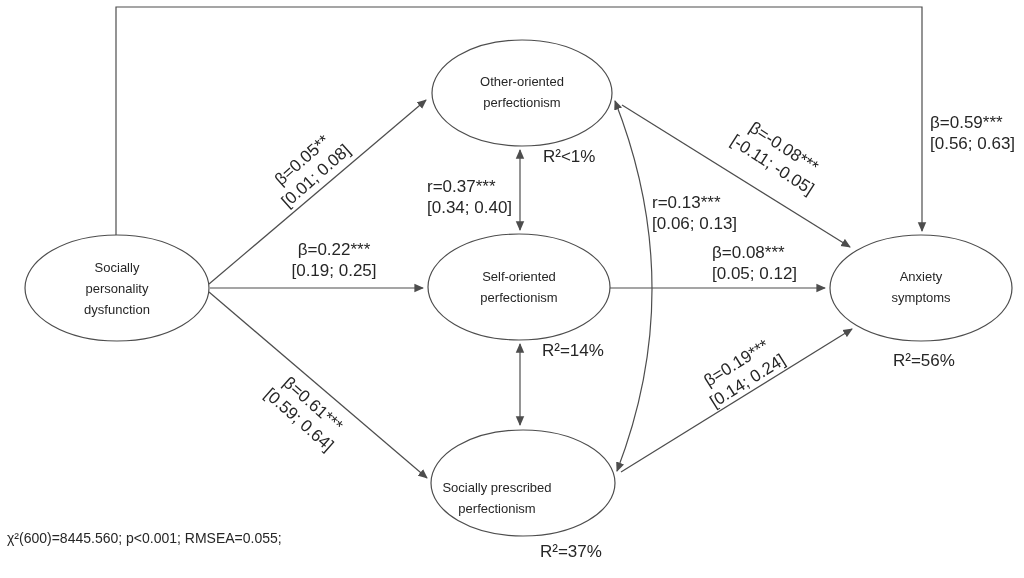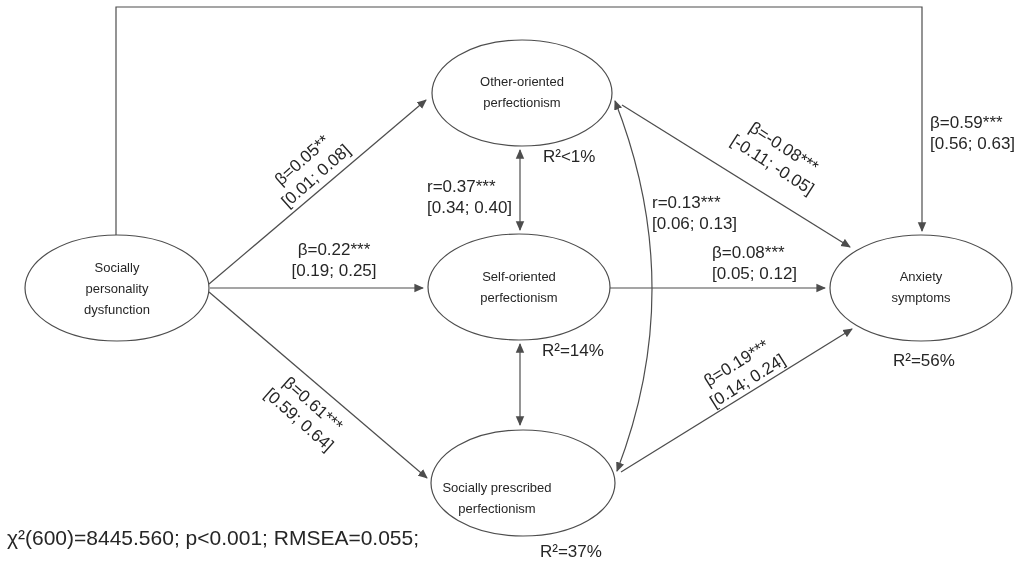--- a/index.html
+++ b/index.html
@@ -30,21 +30,21 @@
   .lbl.centered { text-align: center; transform: translate(-50%, -50%); }
   .lbl.leftal   { transform: translate(0, -50%); text-align: left; }
   .lbl.rot-up-steep   { transform: translate(-50%,-50%) rotate(-41.5deg); }
   .lbl.rot-down-steep { transform: translate(-50%,-50%) rotate(41.5deg); }
   .lbl.rot-down       { transform: translate(-50%,-50%) rotate(33deg); }
   .lbl.rot-up         { transform: translate(-50%,-50%) rotate(-32deg); }
   .fitstats {
     position: absolute;
     left: 7px;
     top: 526px;
-    font-size: 21px;
+    font-size: 14px;
     line-height: 24px;
     white-space: nowrap;
   }
 </style>
 </head>
 <body>
 
 <div class="canvas">
 
   <svg width="1024" height="578" viewBox="0 0 1024 578">

